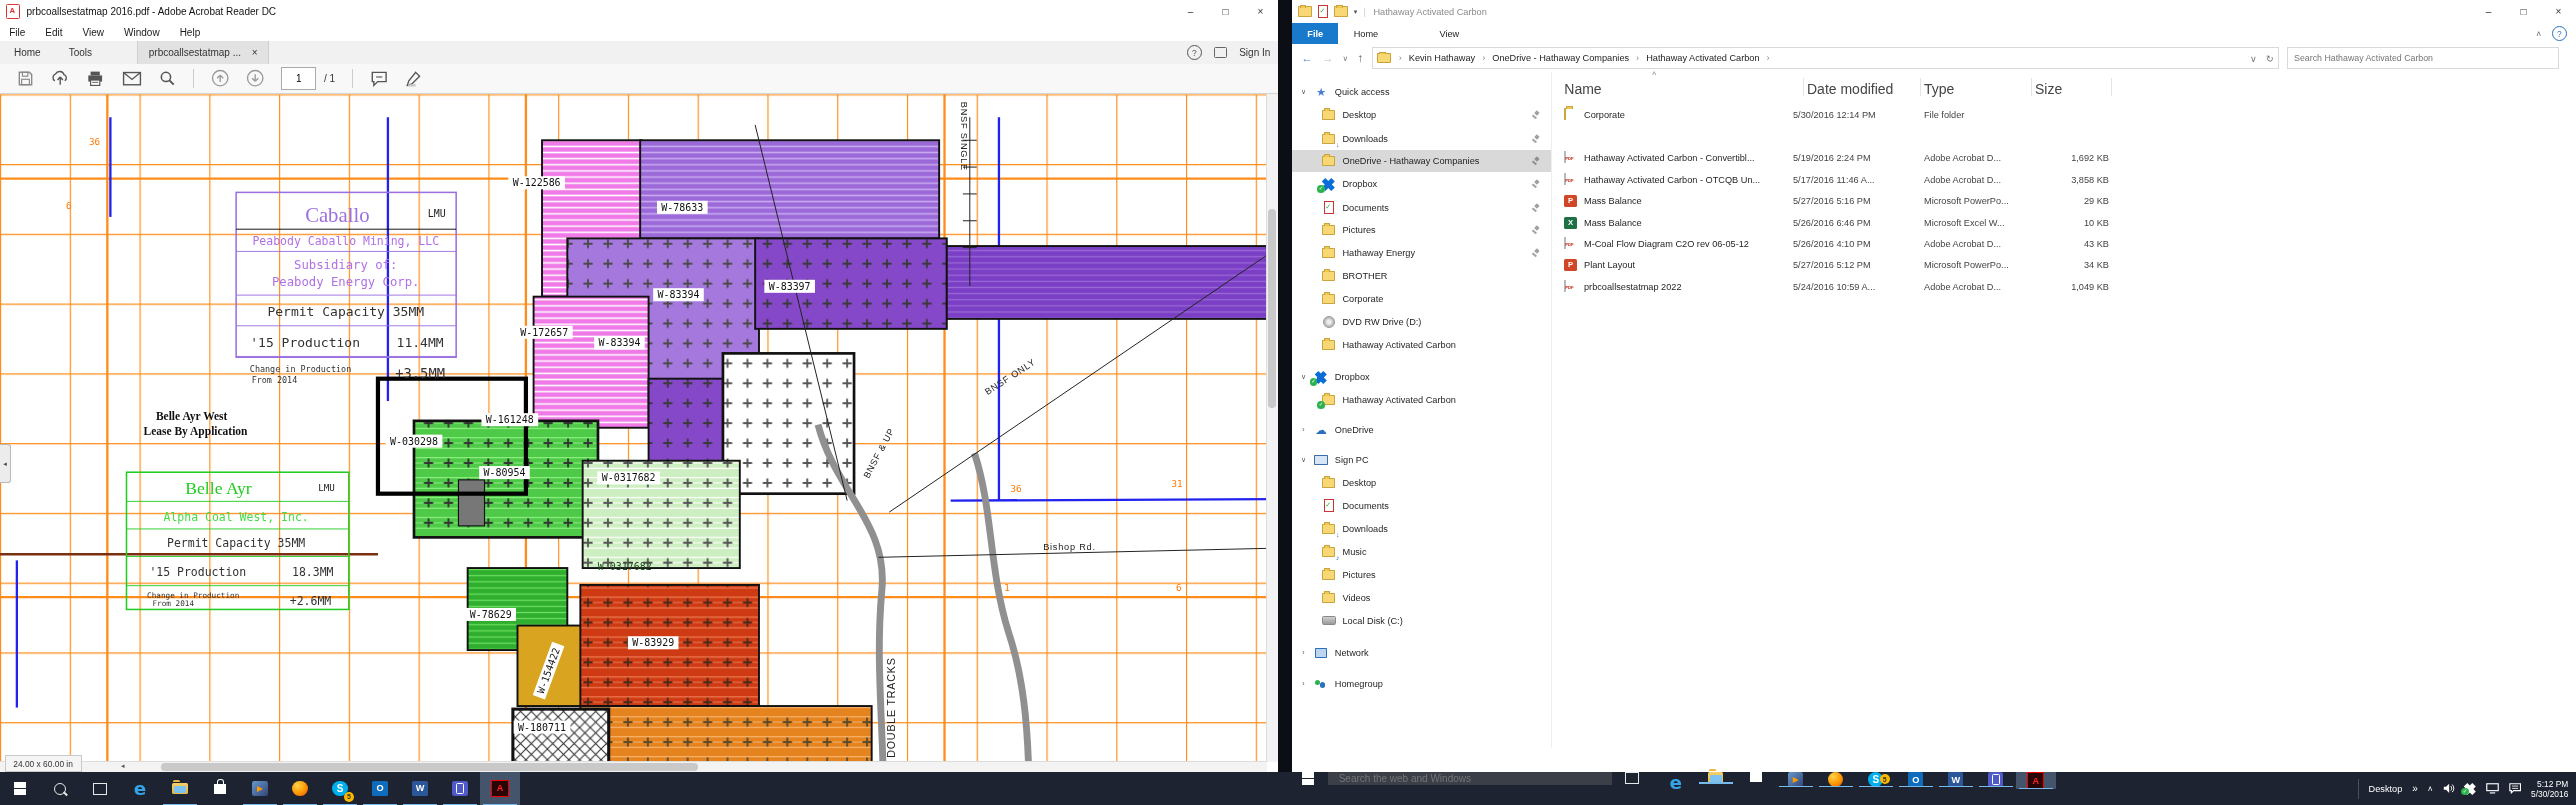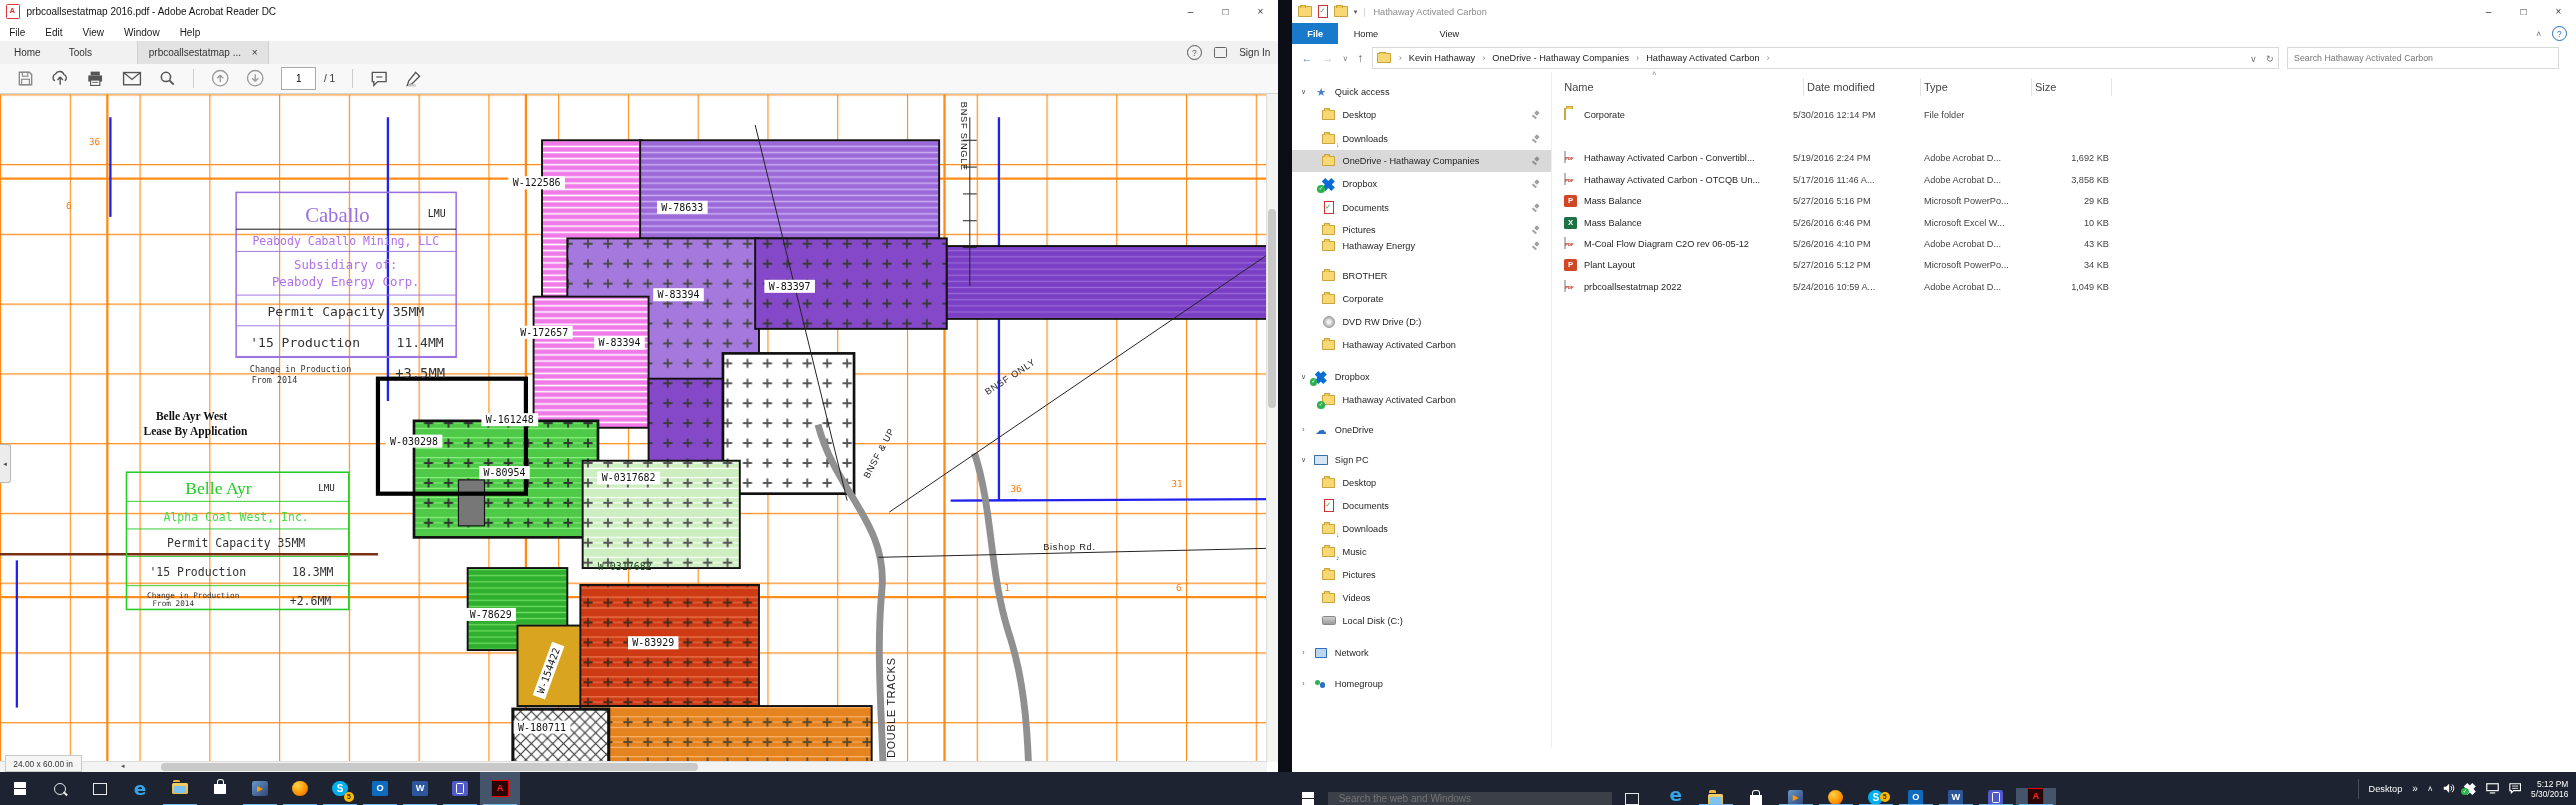--- a/index.html
+++ b/index.html
@@ -73,21 +73,21 @@
   .dbx i{position:absolute;width:4.6px;height:4.6px;background:#0a6cd6;transform:rotate(45deg);}
   .dbx i:nth-child(1){left:0;top:0}.dbx i:nth-child(2){left:5.4px;top:0}.dbx i:nth-child(3){left:2.7px;top:3.1px}.dbx i:nth-child(4){left:0;top:5.4px}.dbx i:nth-child(5){left:5.4px;top:5.4px}
   .chk{position:absolute;left:-3.8px;bottom:-2.3px;width:7.7px;height:7.7px;background:#2bb24c;border-radius:50%;}
   .chk::after{content:"✓";color:#fff;font-size:5.4px;position:absolute;left:1.5px;top:0;}
   .pin{position:absolute;right:10.7px;width:9.2px;height:9.2px;opacity:.55;}
   .pin::before{content:"";position:absolute;left:3.8px;top:0.8px;width:3.8px;height:3.8px;background:#555;border-radius:0.8px;transform:rotate(45deg);}
   .pin::after{content:"";position:absolute;left:0.8px;top:5.4px;width:5.4px;height:1.5px;background:#555;transform:rotate(40deg);}
   .ov-badge{position:absolute;right:-3.1px;bottom:-2.3px;font-size:7px;color:#2a6fc0;}
   
   #ex-files{left:259px;top:72px;right:0;bottom:24.5px;background:#fff;border-left:0.8px solid #eee;}
-  #col-head{position:absolute;left:0;top:6.1px;right:0;height:20px;font-size:11px;color:#444;text-align:center;}
+  #col-head{position:absolute;left:0;top:6.1px;right:0;height:20px;font-size:14px;color:#444;text-align:center;}
   .colh{position:absolute;top:3.1px;}
   .coldiv{position:absolute;top:0;width:0.8px;height:18.4px;background:#e4e4e4;}
   .frow{position:absolute;left:0;right:475px;height:21.5px;display:flex;align-items:center;font-size:9.2px;}
   .fcell-name{position:absolute;left:32px;white-space:nowrap;overflow:hidden;max-width:215px;color:#1e1e1e;}
   .fcell-date{position:absolute;left:241px;color:#444;}
   .fcell-type{position:absolute;left:372px;color:#444;}
   .fcell-size{position:absolute;left:483px;width:74px;text-align:right;color:#444;}
   .fic{position:absolute;left:12.3px;top:4.6px;}
   .ficon{width:12.3px;height:12.3px;border-radius:1.5px;color:#fff;font-size:7.7px;font-weight:bold;display:flex;align-items:center;justify-content:center;}
   .ficon.word{background:#2a5699}.ficon.word::after{content:"W";}
@@ -595,21 +595,21 @@
         <span class="lbl">Documents</span>
         <span class="pin"></span>
       </div>
     <div class="si child" style="top:147px;">
         <span class="iconwrap">
           <span class="mini-fold"></span>
         </span>
         <span class="lbl">Pictures</span>
         <span class="pin"></span>
       </div>
-    <div class="si child" style="top:163px;">
+    <div class="si child" style="top:170px;">
         <span class="iconwrap">
           <span class="mini-fold"></span>
         </span>
         <span class="lbl">Hathaway Energy</span>
         <span class="pin"></span>
       </div>
     <div class="si child" style="top:193px;">
         <span class="iconwrap">
           <span class="mini-fold"></span>
         </span>
@@ -853,21 +853,21 @@
   <div class="tb-cell running">
       <span class="wordic"></span>
     </div>
   <div class="tb-cell running">
       <span class="phoneic"></span>
     </div>
   <div class="tb-cell active running">
       <span class="acroic"></span>
     </div>
 
-  <div style="position:absolute;left:1288px;top:0;height:33px;display:flex;align-items:flex-end;">
+  <div style="position:absolute;left:1288px;top:0;height:33px;display:flex;align-items:flex-start;">
     <div class="tb-cell">
         <span class="winlogo">
           <span></span>
           <span></span>
           <span></span>
           <span></span>
         </span>
       </div>
     <div id="tb-search">
         <input placeholder="Search the web and Windows" style="">

